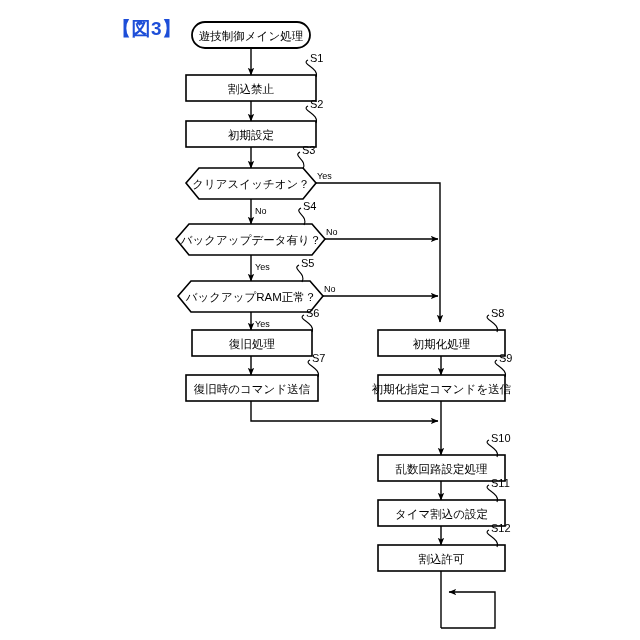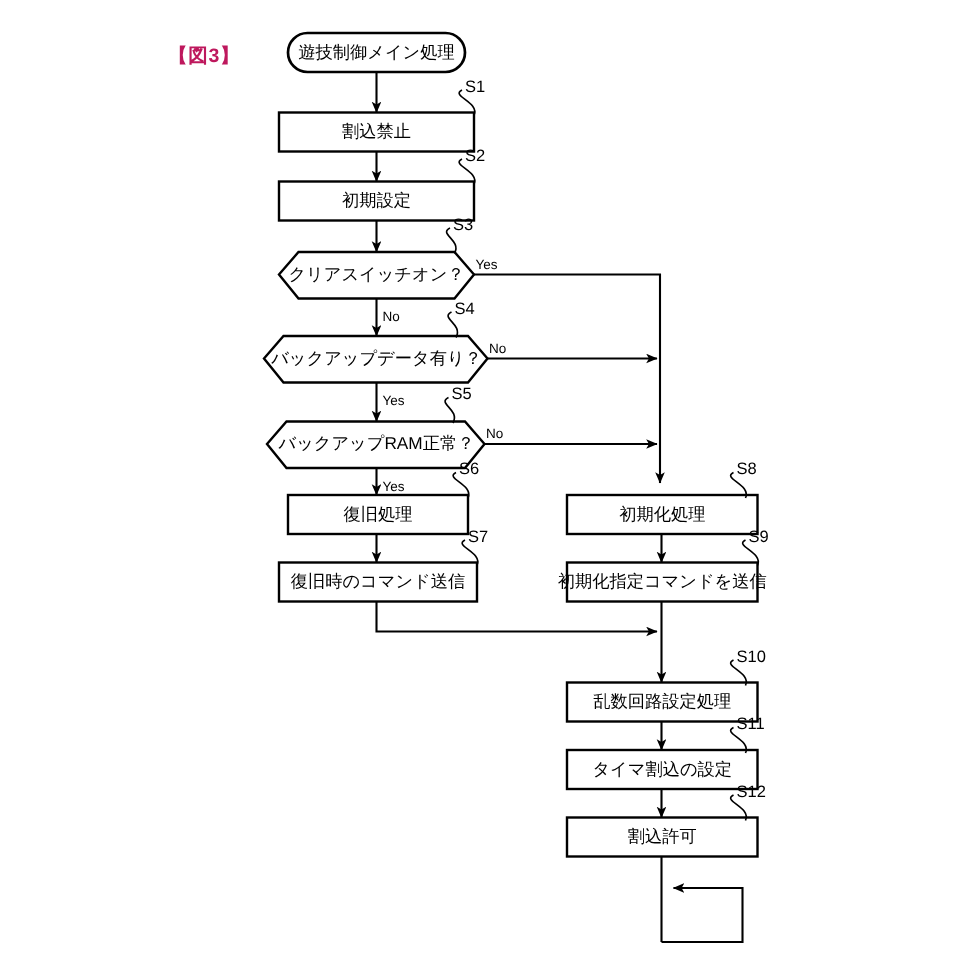--- a/index.html
+++ b/index.html
@@ -17,26 +17,25 @@
   }
   #fig-svg {
     position: absolute;
     left: 0;
     top: 0;
     width: 640px;
     height: 640px;
   }
   .fig-label {
     position: absolute;
-    font-size: 13px;
+    font-size: 19px;
     font-weight: bold;
-    color: #be185d;
+    color: #1d4ed8;
     letter-spacing: 0.5px;
     white-space: nowrap;
-    margin-top: 12px;
   }
   .node-text {
     font-family: "Liberation Sans", "DejaVu Sans", sans-serif;
     font-size: 11.5px;
     fill: #000;
     text-anchor: middle;
     dominant-baseline: central;
   }
   .step-label {
     font-family: "Liberation Sans", "DejaVu Sans", sans-serif;

